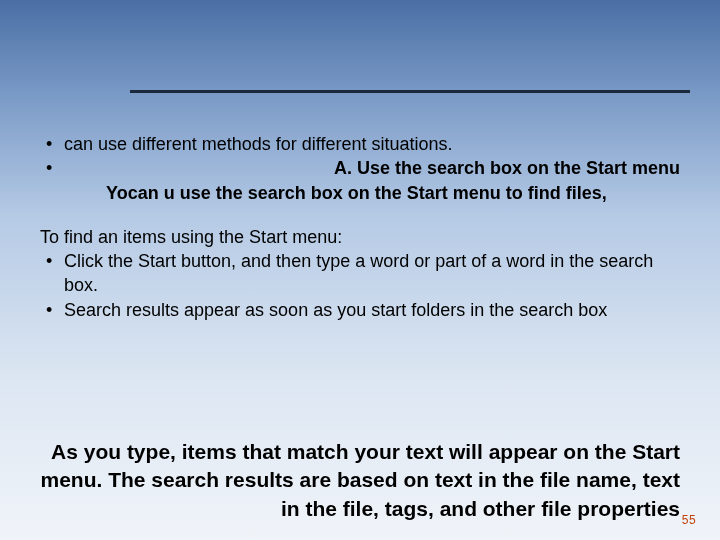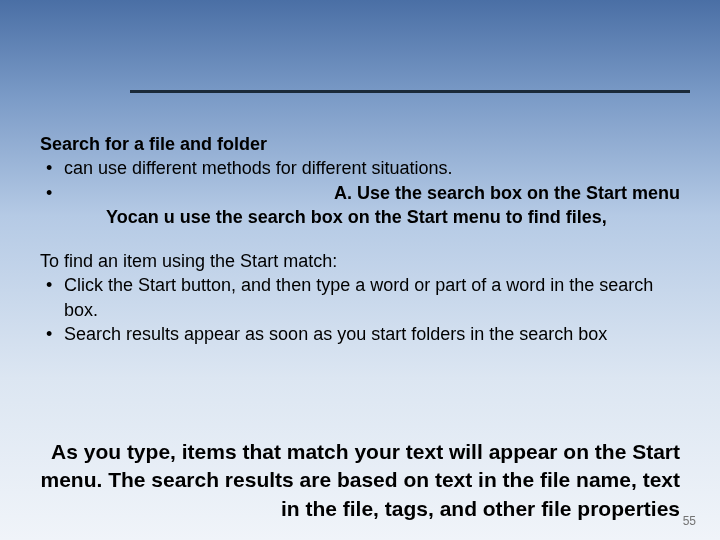--- a/index.html
+++ b/index.html
@@ -41,44 +41,44 @@
       font-size: 21px;
       font-weight: bold;
       text-align: right;
       line-height: 1.35;
     }
     .page-num {
       position: absolute;
       bottom: 12px;
       right: 24px;
       font-size: 12px;
-      color: #737373;
+      color: #c2410c;
+      font-family: Liberation Mono, monospace;
     }
   </style>
 </head>
 <body>
 
 <div class="underline-bar"></div>
 
 <div class="content">
-  <div class="heading">Search for a file and folder</div>
 
   <div class="bullet-row">
     <div class="dot">•</div>
     <div class="txt">can use different methods for different situations.</div>
   </div>
   <div class="bullet-row">
     <div class="dot">•</div>
     <div class="txt bold">A. Use the search box on the Start menu</div>
   </div>
 
   <div class="indent-sub">Yocan u use the search box on the Start menu to find files,</div>
 
   <div class="para-block">
-    <div>To find an item using the Start match:</div>
+    <div>To find an items using the Start menu:</div>
     <div class="bullet-row">
       <div class="dot">•</div>
       <div class="txt">Click the Start button, and then type a word or part of a word in the search box.</div>
     </div>
     <div class="bullet-row">
       <div class="dot">•</div>
       <div class="txt">Search results appear as soon as you start folders in the search box</div>
     </div>
   </div>
 </div>

